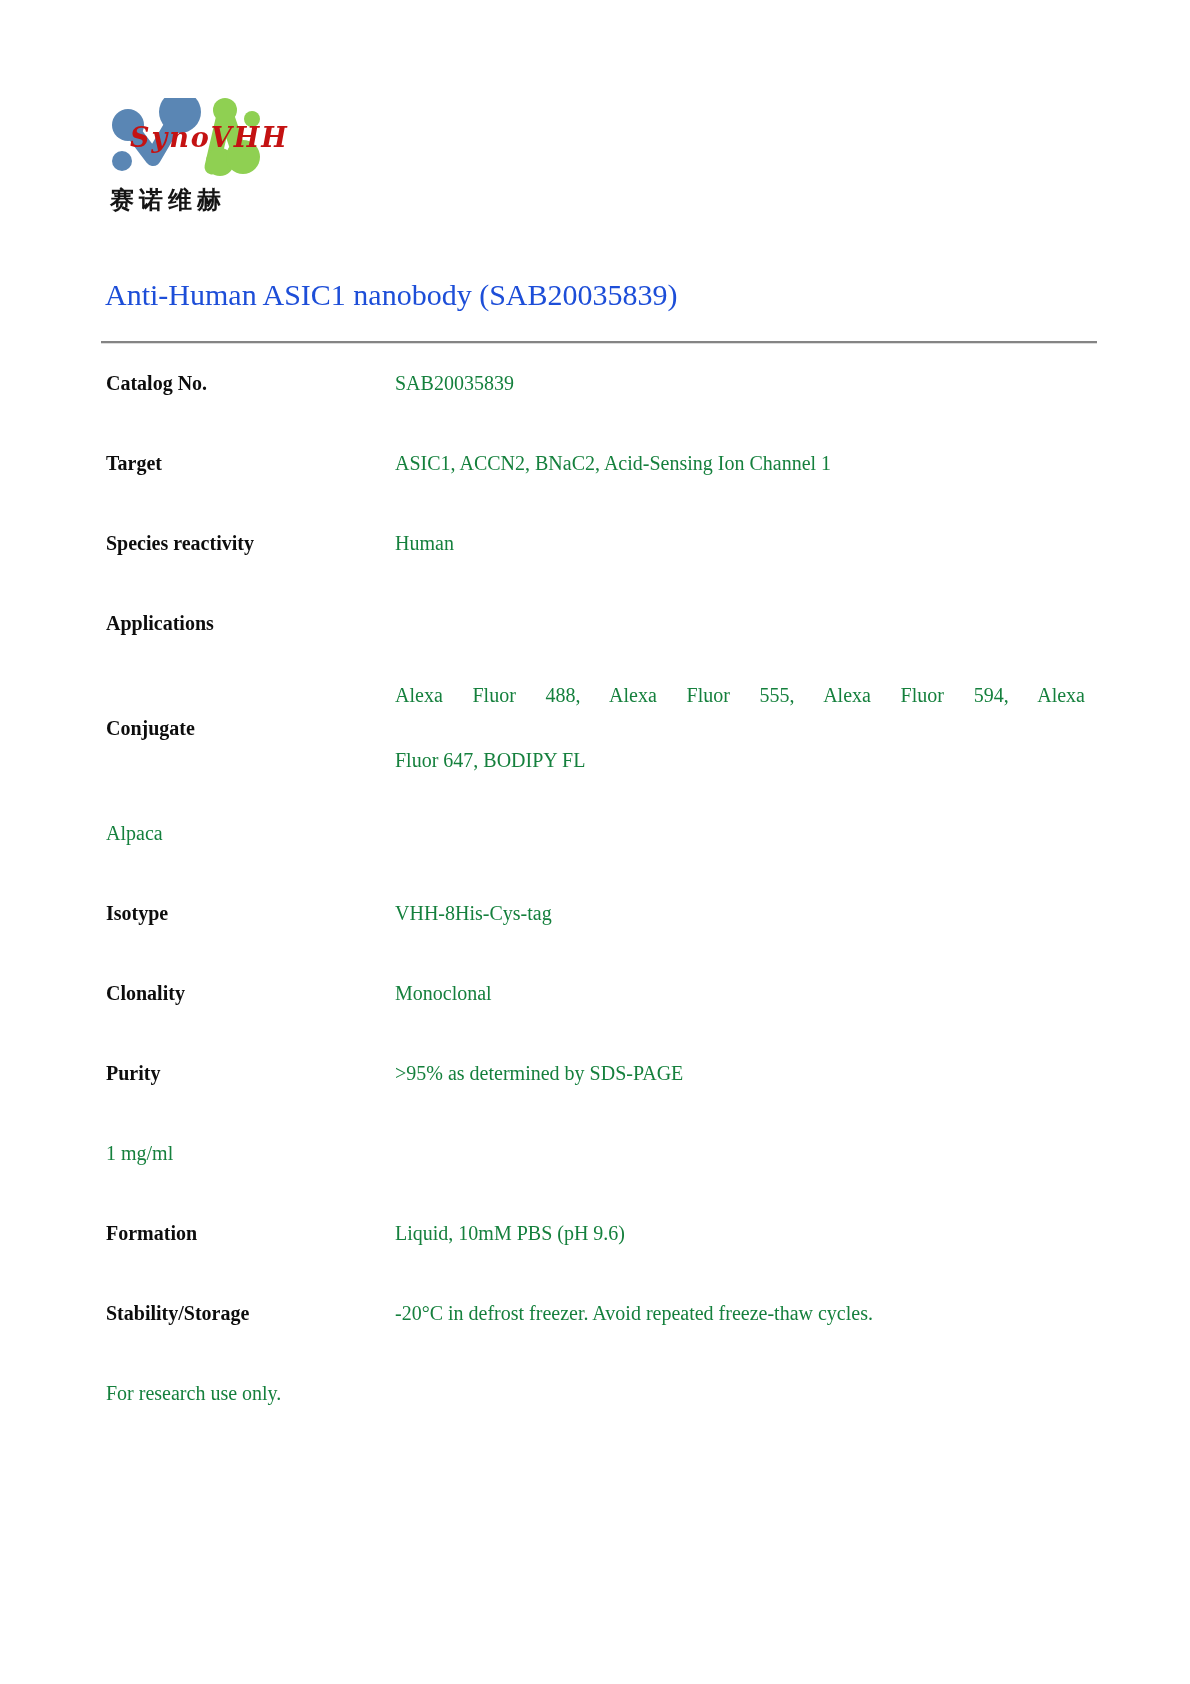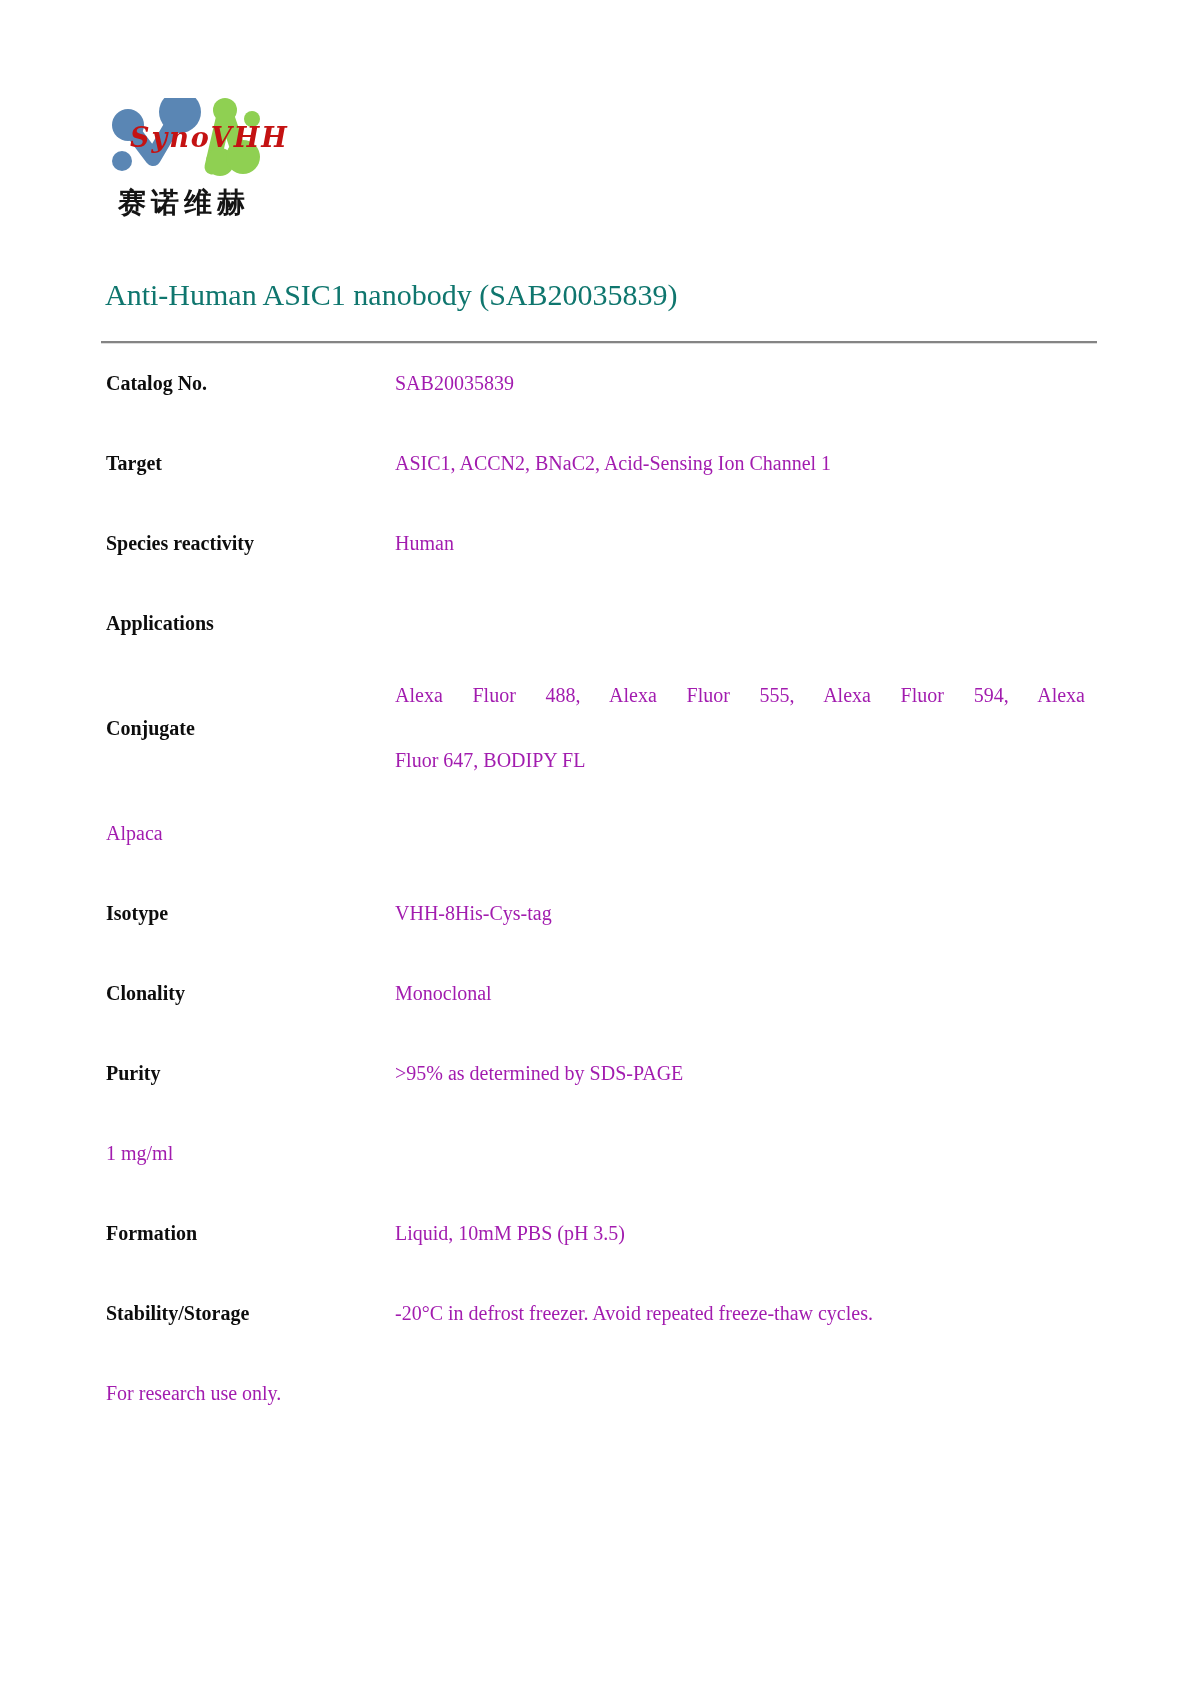--- a/index.html
+++ b/index.html
@@ -30,38 +30,38 @@
     font-style: italic;
     font-weight: bold;
     font-size: 27px;
     letter-spacing: 2px;
     color: #c41212;
     white-space: nowrap;
     text-align: right;
   }
   .brand-cn {
     position: absolute;
-    left: 12px;
+    left: 4px;
     top: 88px;
-    font-size: 28px;
+    font-size: 24px;
     font-weight: 600;
     letter-spacing: 5px;
     color: #141414;
     font-family: "Liberation Sans", sans-serif;
     white-space: nowrap;
   }
 
   
   .doc-title {
     position: absolute;
     left: 105px;
     top: 278px;
     font-size: 30px;
     line-height: 34px;
-    color: #0f766e;
+    color: #1d4ed8;
     white-space: nowrap;
   }
   .title-rule {
     position: absolute;
     left: 101px;
     top: 341px;
     width: 996px;
     height: 2px;
     background: #848484;
     border-bottom: 1px solid #dcdcdc;
@@ -76,21 +76,21 @@
   }
   .row { display: flex; height: 80px; align-items: center; }
   .row.tall { height: 130px; }
   .cell { font-size: 20px; line-height: 30px; }
   .cell.label {
     width: 289px;
     flex: 0 0 289px;
     font-weight: bold;
     color: #0d0d0d;
   }
-  .cell.value { width: 690px; flex: 0 0 690px; color: #a21caf; }
+  .cell.value { width: 690px; flex: 0 0 690px; color: #15803d; }
   .row.tall .cell.value .vline { line-height: 65px; }
   .row.tall .cell.value .jline {
     text-align: justify;
     text-align-last: justify;
   }
 </style>
 </head>
 <body>
 
 <div class="page">
@@ -167,21 +167,21 @@
       <div class="cell label">Purity</div>
       <div class="cell value">&gt;95% as determined by SDS-PAGE</div>
     </div>
 
     <div class="row">
       <div class="cell value">1 mg/ml</div>
     </div>
 
     <div class="row">
       <div class="cell label">Formation</div>
-      <div class="cell value">Liquid, 10mM PBS (pH 3.5)</div>
+      <div class="cell value">Liquid, 10mM PBS (pH 9.6)</div>
     </div>
 
     <div class="row">
       <div class="cell label">Stability/Storage</div>
       <div class="cell value">-20°C in defrost freezer. Avoid repeated freeze-thaw cycles.</div>
     </div>
 
     <div class="row">
       <div class="cell value">For research use only.</div>
     </div>

